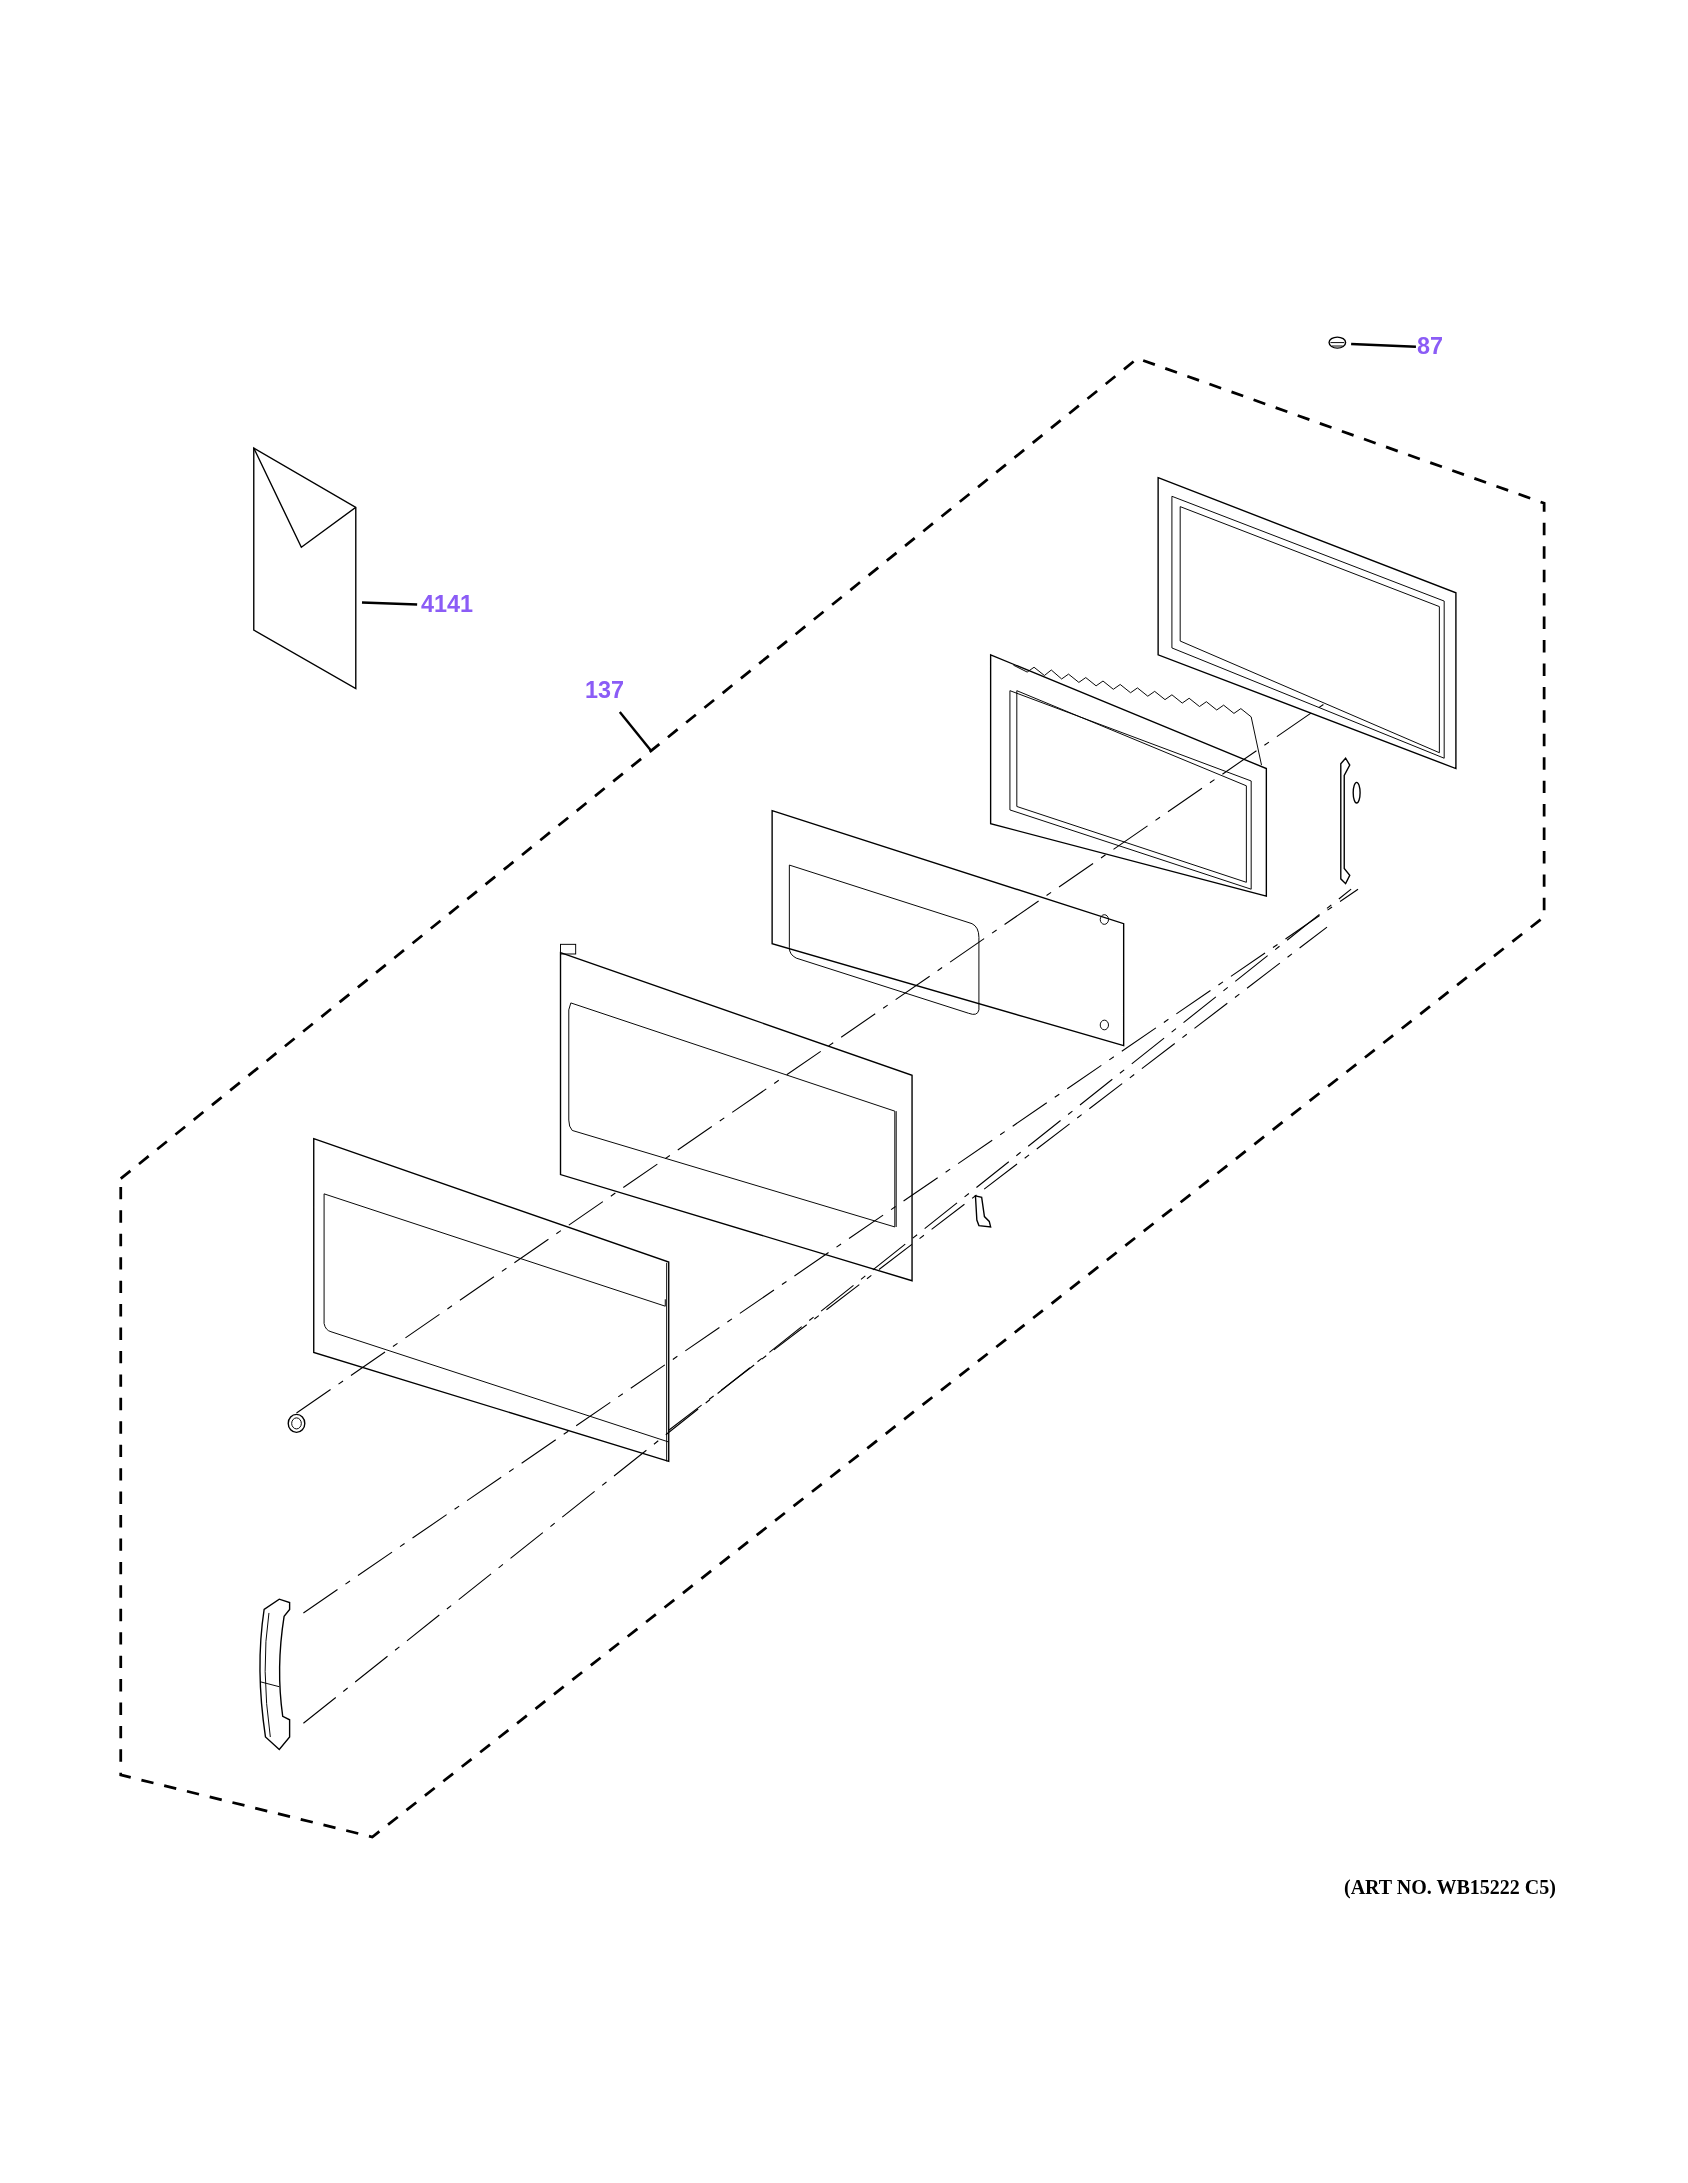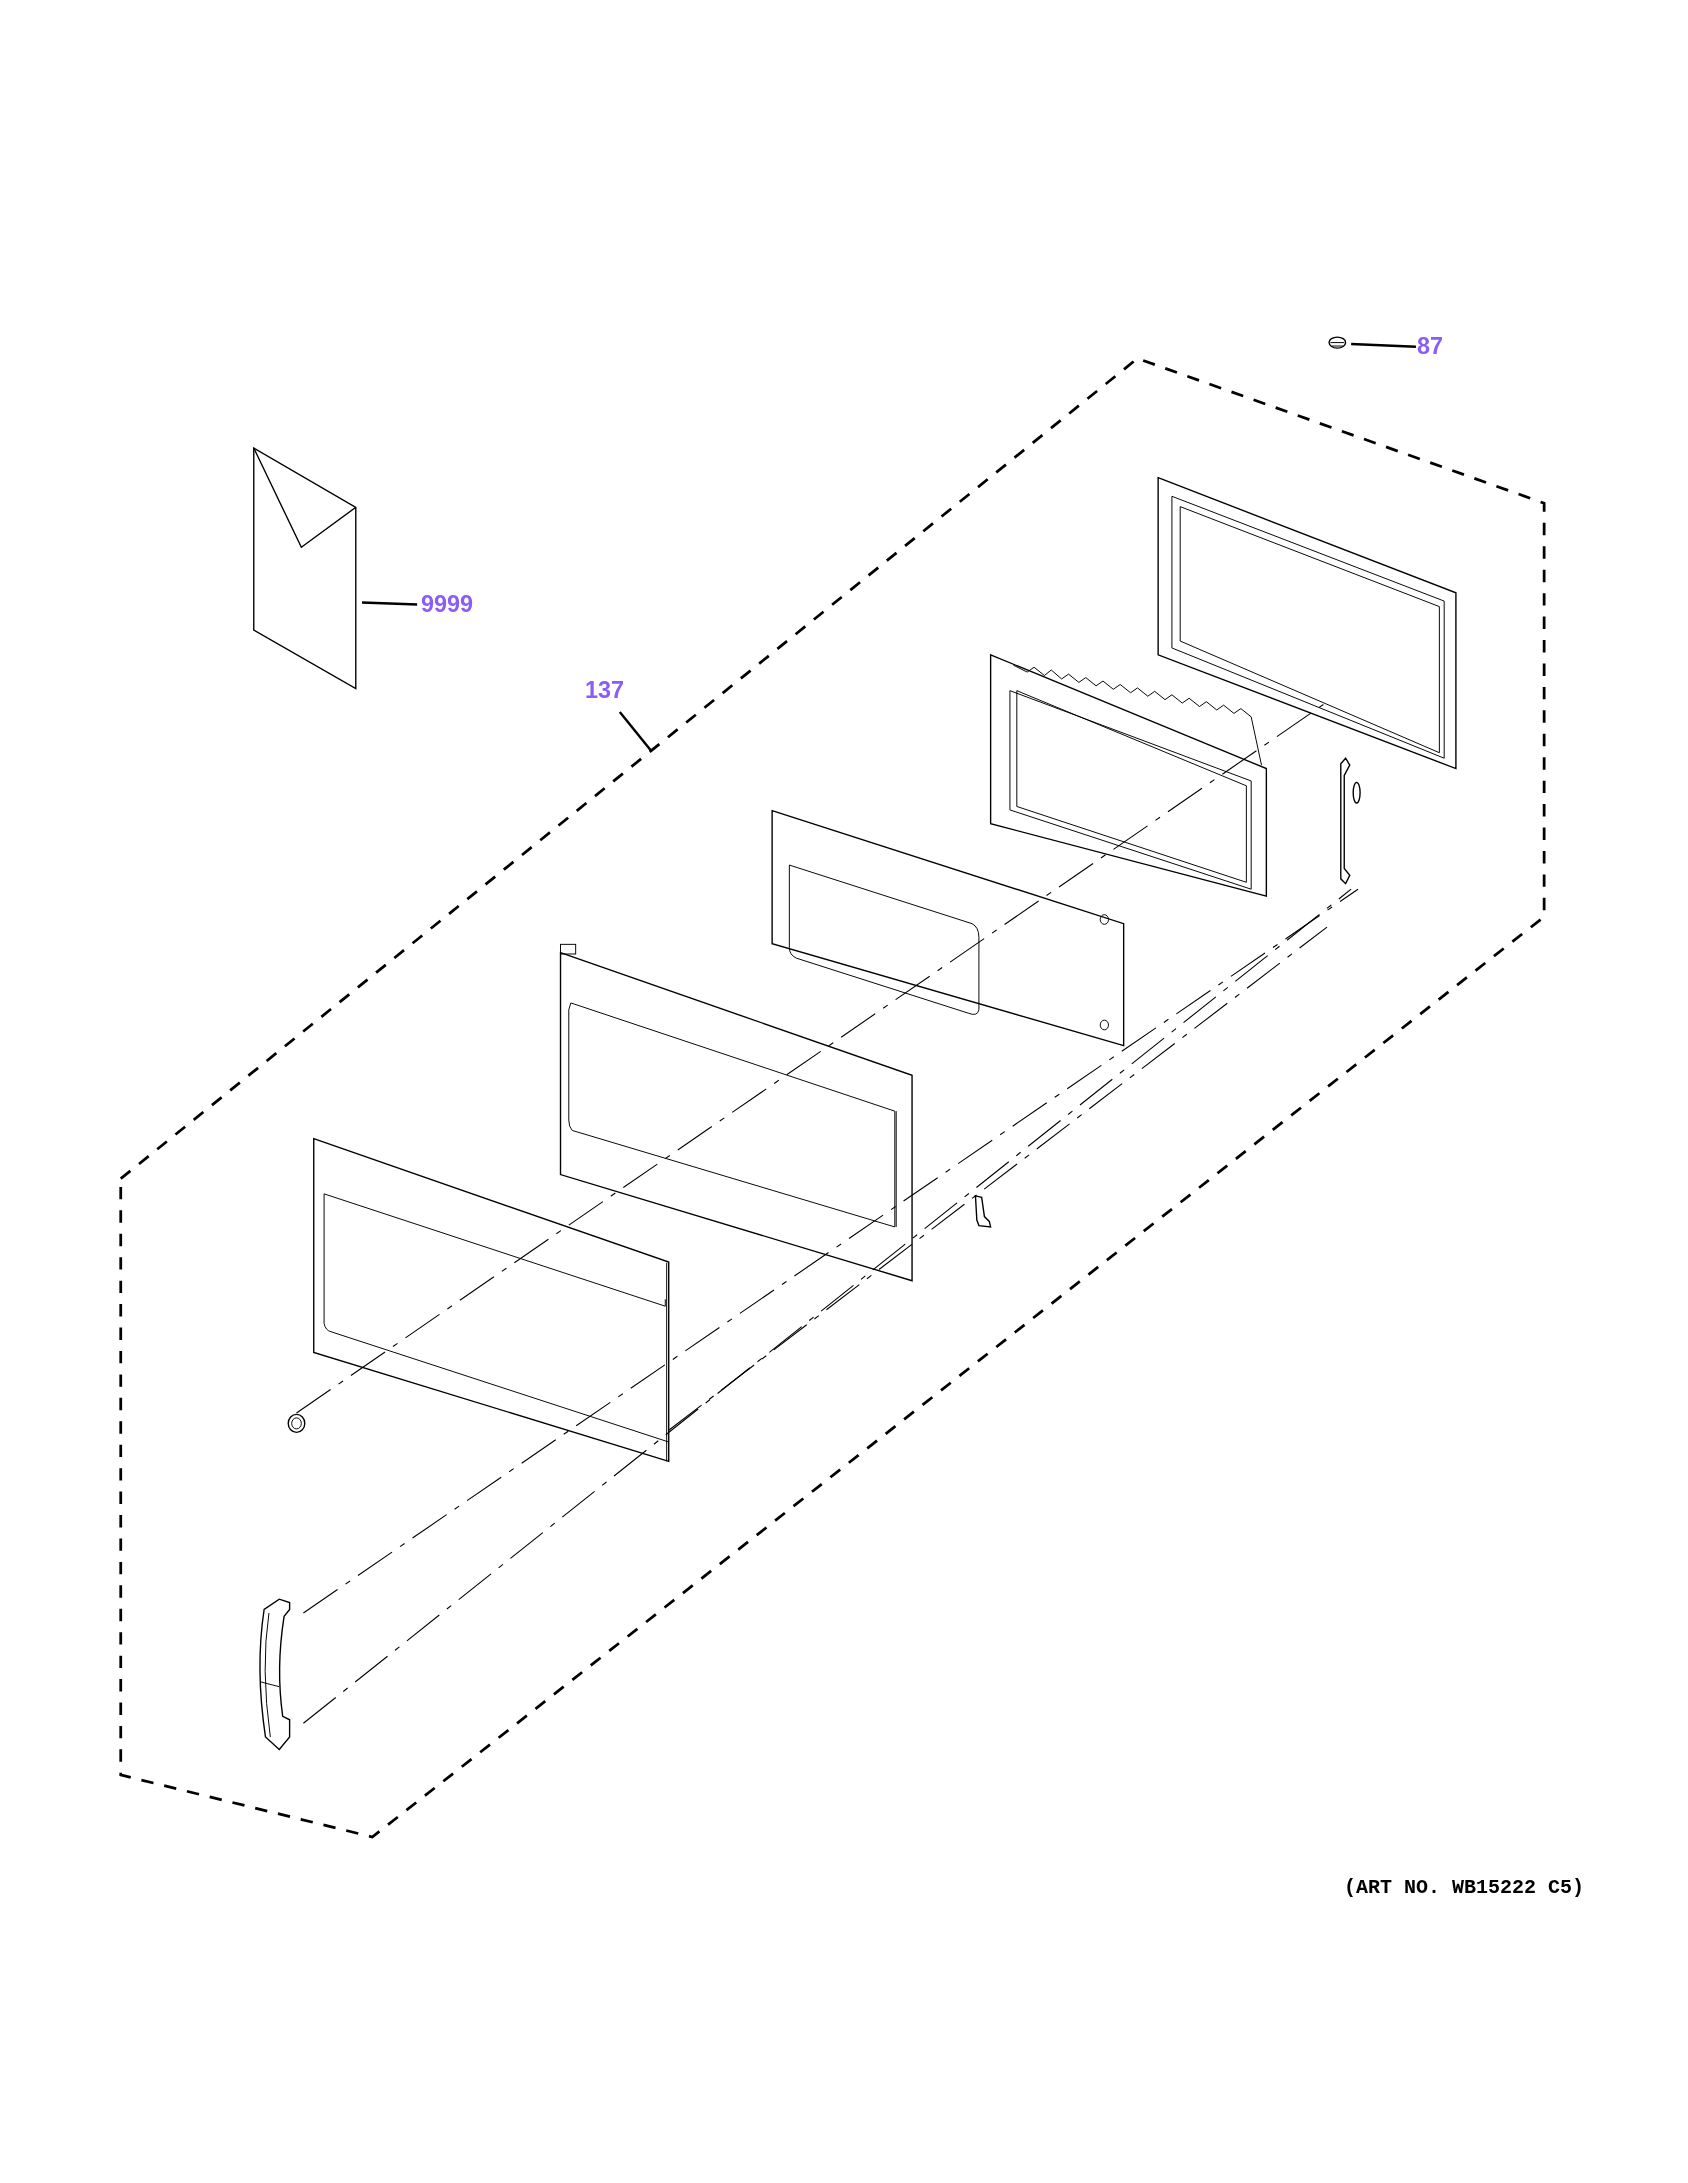--- a/index.html
+++ b/index.html
@@ -1,21 +1,21 @@
 <!DOCTYPE html>
 <html style="font-size:11px"><head>
 <meta charset="utf-8">
 <style>
   html, body { margin:0; padding:0; background:#ffffff; }
   body { width:1689px; height:2183px; position:relative; overflow:hidden;
          font-family:"Liberation Sans", sans-serif; }
   #diagram { position:absolute; left:0; top:0; width:1689px; height:2183px; }
   .callout { position:absolute; font-family:"Liberation Sans", sans-serif; font-weight:bold;
              color:#8b5cf6; font-size:23.4px; line-height:1; white-space:nowrap; }
-  .artno { position:absolute; font-family:Liberation Mono, monospace; font-weight:bold;
+  .artno { position:absolute; font-family:Liberation Serif, serif; font-weight:bold;
            color:#000; font-size:20px; white-space:nowrap; }
   svg .part { fill:none; stroke:#000; stroke-width:2; }
   svg .thin { fill:none; stroke:#000; stroke-width:1.4; }
   svg .dash { fill:none; stroke:#000; stroke-width:4; stroke-dasharray:18 16; }
   svg .axis { fill:none; stroke:#000; stroke-width:1.6; stroke-dasharray:60 14 8 14; }
   svg .leader { fill:none; stroke:#000; stroke-width:3.5; }
 </style>
 </head>
 <body>
 
@@ -97,16 +97,16 @@
 
   <g>
     <line class="axis" x1="430" y1="2050" x2="1930" y2="1015"></line>
     <line class="axis" x1="440" y1="2340" x2="1970" y2="1290"></line>
     <line class="axis" x1="440" y1="2500" x2="1960" y2="1290"></line>
     <line class="axis" x1="970" y1="2075" x2="1925" y2="1345"></line>
   </g>
 </svg>
 
 <div class="callout" style="left:1417px; top:335px;">87</div>
-<div class="callout" style="left:421px; top:593px;">9999</div>
+<div class="callout" style="left:421px; top:593px;">4141</div>
 <div class="callout" style="left:585px; top:679px;">137</div>
 <div class="artno" style="left:1344px; top:1876px;">(ART NO. WB15222 C5)</div>
 
 
 </body></html>

